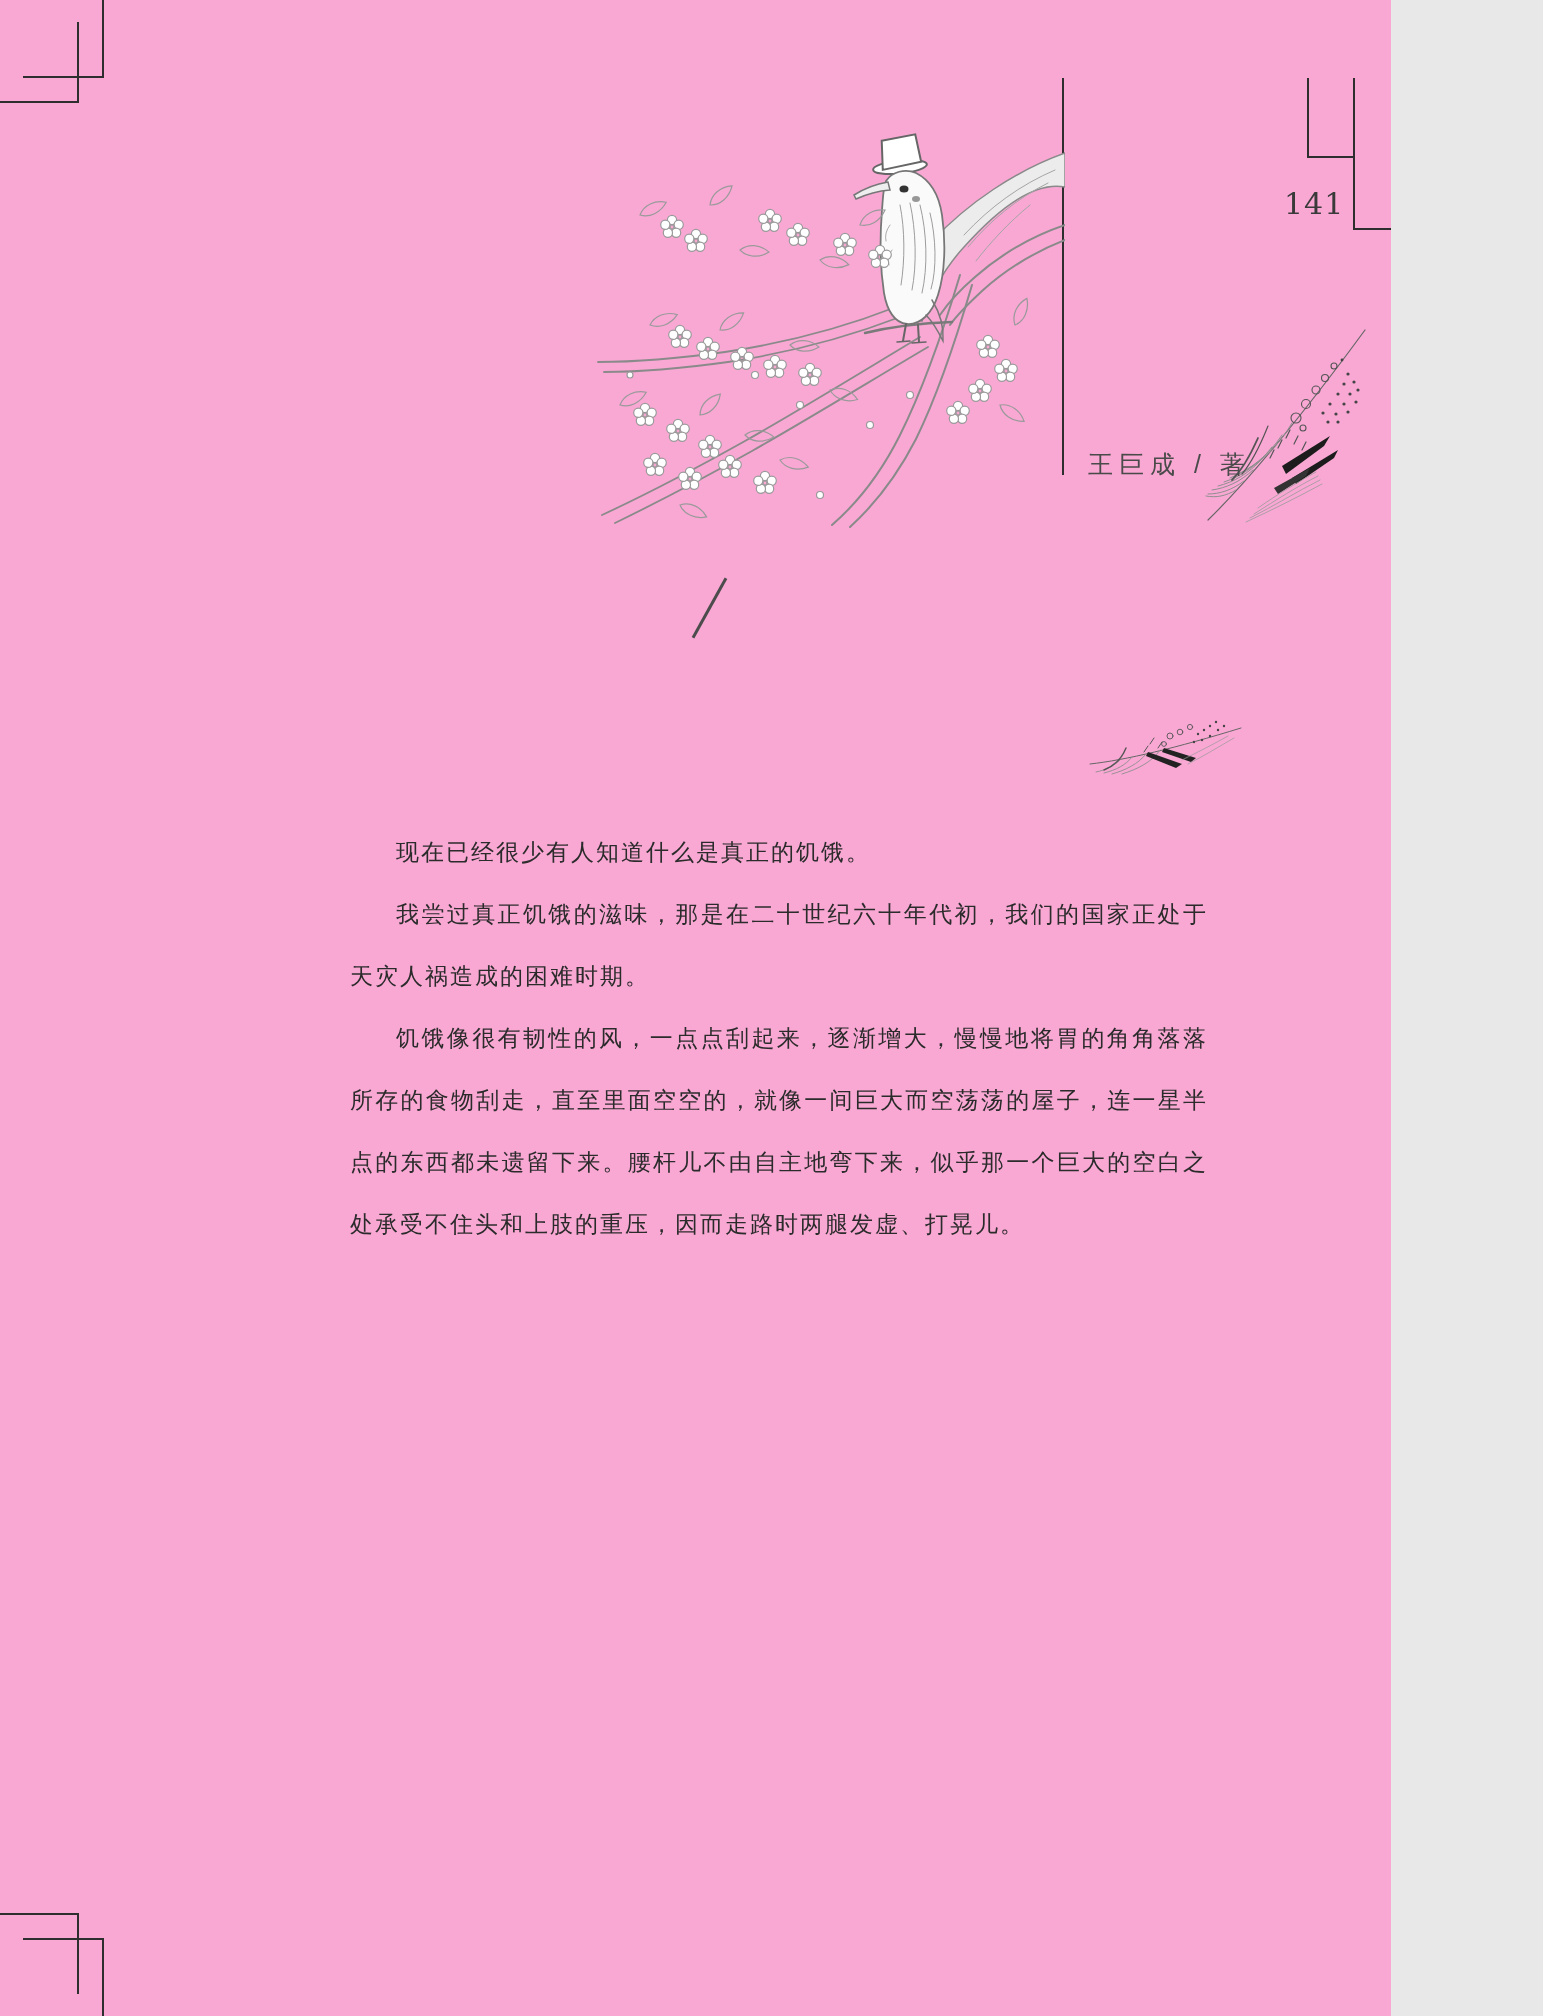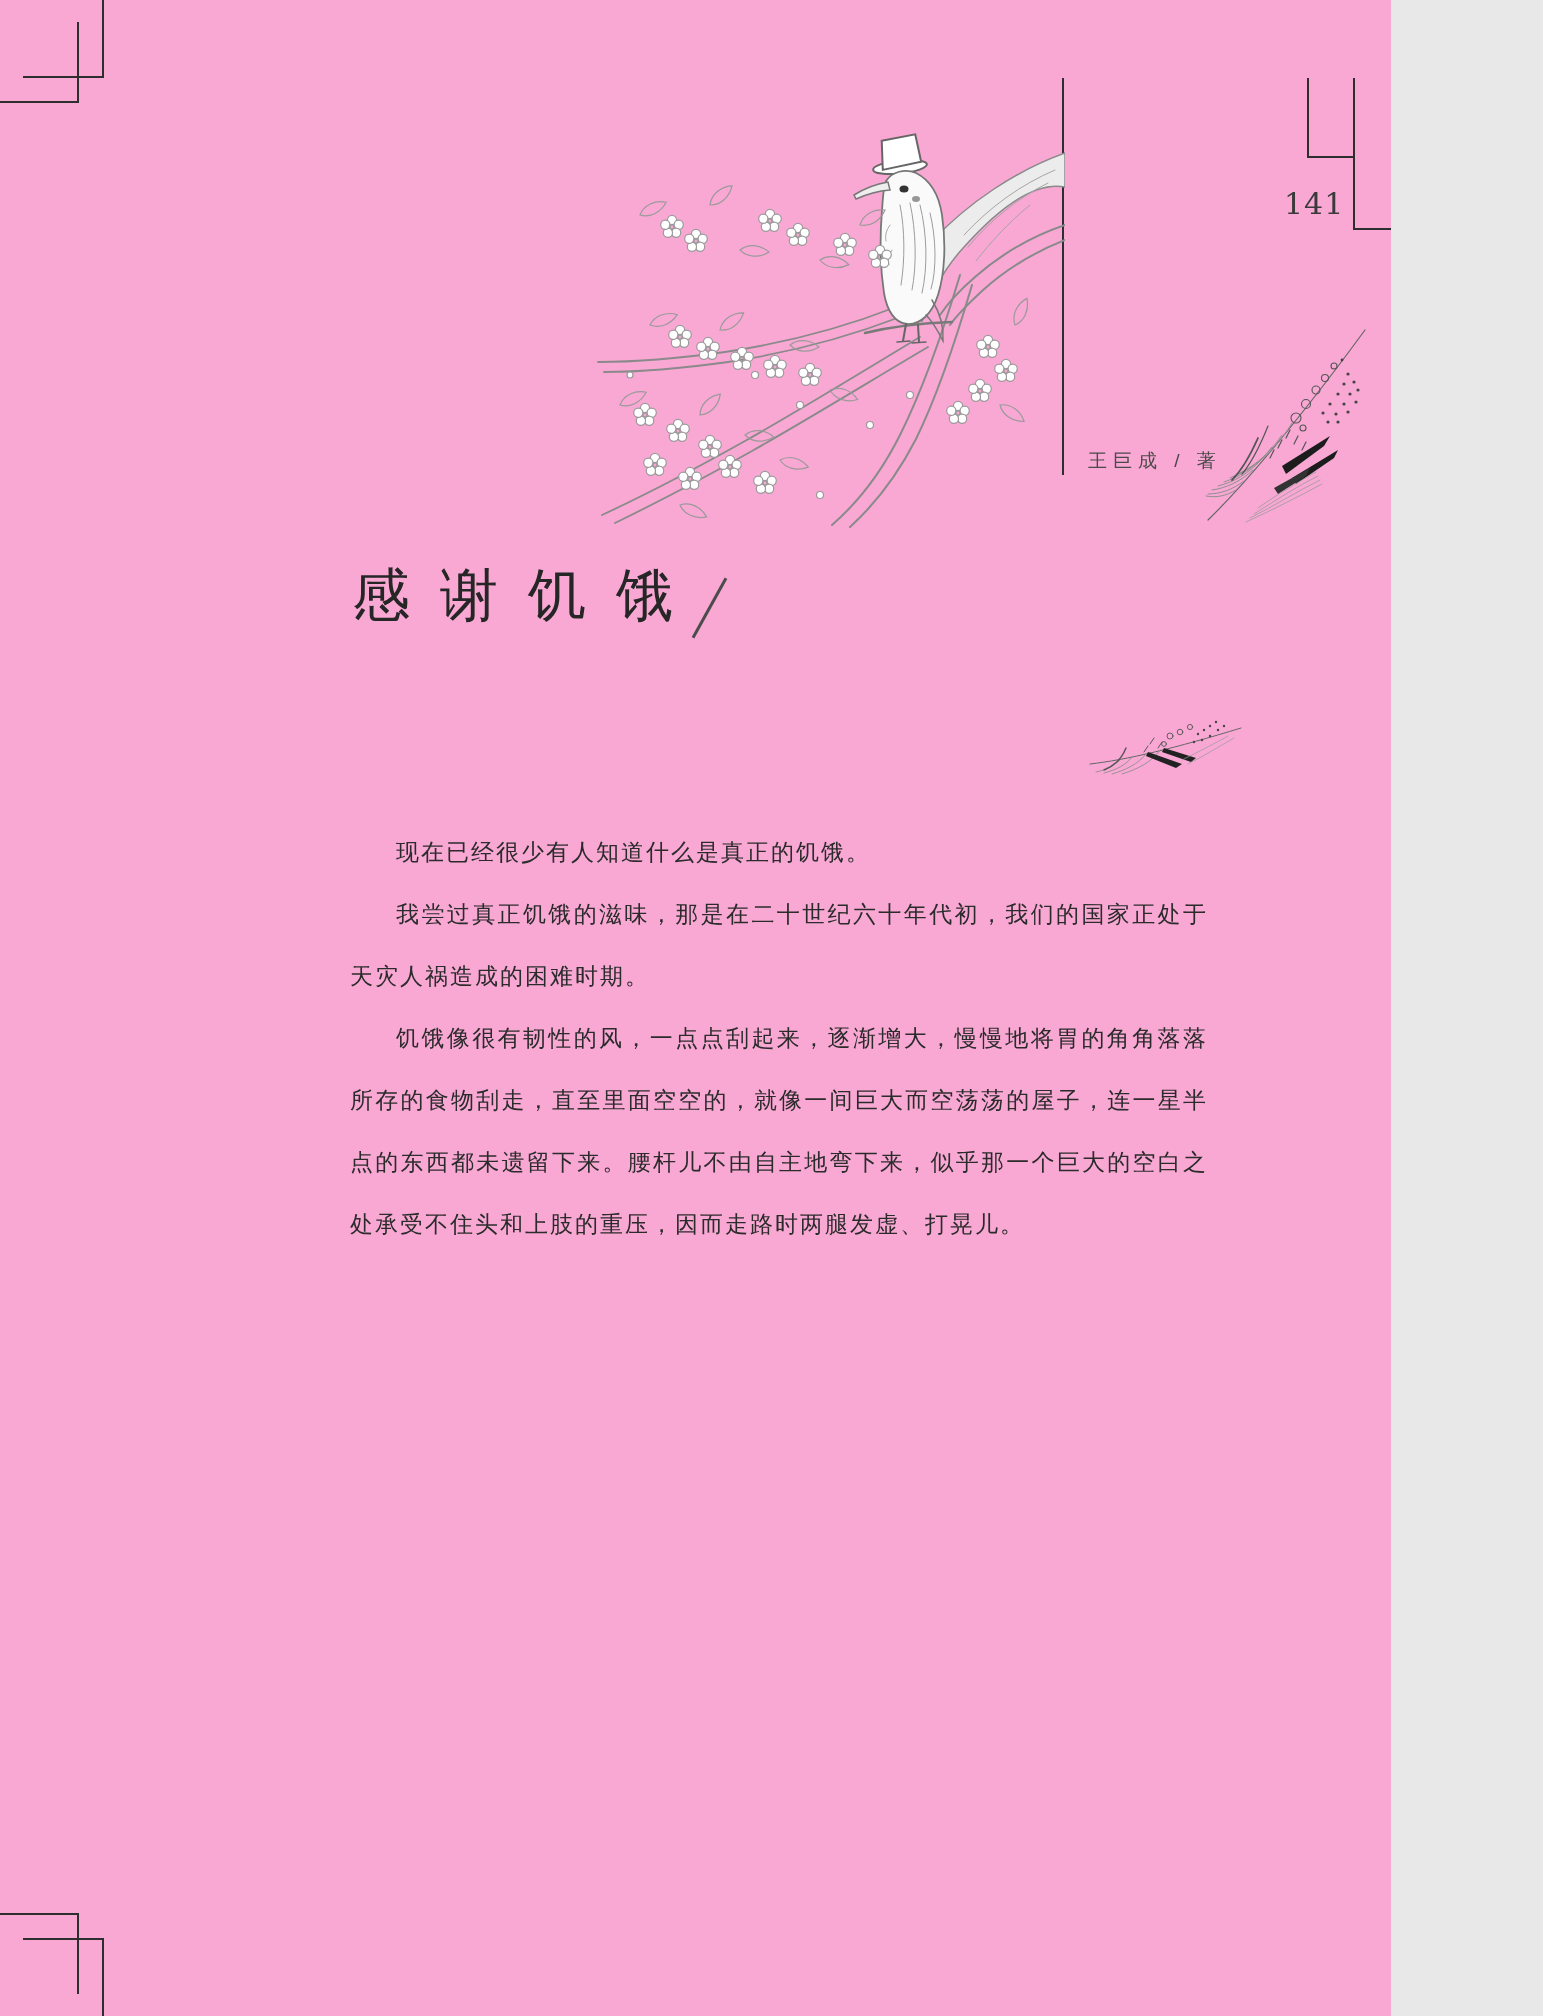--- a/index.html
+++ b/index.html
@@ -10,21 +10,21 @@
     padding-left:28px;
   }
   .ln{position:absolute;background:#2e2e2e;}
   .pagenum{
     position:absolute;left:1284px;top:186px;width:54px;
     font-family:"DejaVu Serif","Liberation Serif",serif;
     font-size:30px;color:#3a3a3a;letter-spacing:1px;
   }
   .author{
     position:absolute;left:1088px;top:448px;
-    font-size:19px;letter-spacing:6px;color:#4a4a4a;white-space:nowrap;
+    font-size:25px;letter-spacing:6px;color:#4a4a4a;white-space:nowrap;
   }
   .title{
     position:absolute;left:352px;top:566px;
     font-size:58px;font-weight:500;letter-spacing:30px;color:#262626;
     white-space:nowrap;line-height:1;
   }
   .title-slash{
     position:absolute;left:708px;top:574px;width:3px;height:68px;
     background:#4c4c4c;transform:rotate(29deg);
   }
@@ -213,21 +213,20 @@
     <g stroke="#9a9a9a" stroke-width="0.8">
       <path d="M60,190 C80,176 100,164 118,154"></path>
       <path d="M56,196 C78,182 100,168 120,158"></path>
       <path d="M52,200 C76,188 98,174 122,162"></path>
       <path d="M48,204 C74,192 98,180 124,166"></path>
     </g>
   </svg>
 
   <div class="author">王巨成 / 著</div>
 
-  <div class="title">感谢饥饿</div>
   <div class="title-slash"></div>
 
   <svg style="left:1086px;top:700px" width="160" height="85" viewBox="0 0 160 85" fill="none" stroke-linecap="round">
     <path d="M4,64 C40,60 90,48 155,28" stroke="#666666" stroke-width="1"></path>
     <g stroke="#8f8f8f" stroke-width="0.9">
       <path d="M34,60 C28,66 20,70 10,72"></path>
       <path d="M46,57 C40,65 30,70 18,73"></path>
       <path d="M60,54 C52,64 40,70 26,74"></path>
       <path d="M74,50 C66,62 52,69 36,74"></path>
     </g>

